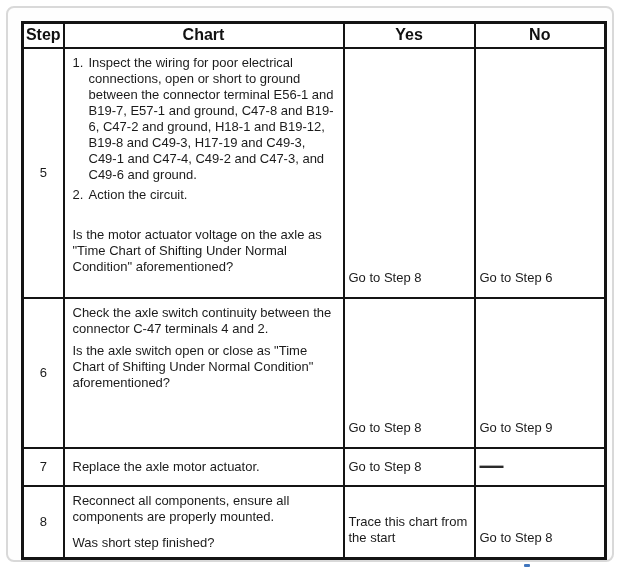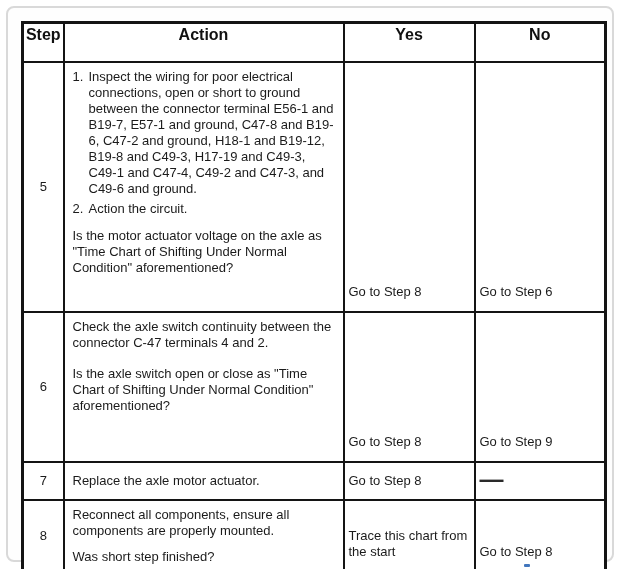--- a/index.html
+++ b/index.html
@@ -42,21 +42,21 @@
     border: 2px solid #141414;
   }
   table.chart {
     border-width: 3px;
   }
   th {
     font-size: 16px;
     font-weight: bold;
     text-align: center;
     vertical-align: middle;
-    padding: 2px 0 17px 0;
+    padding: 2px 0 3px 0;
     color: #111111;
     border-radius: 8px;
   }
   td {
     font-size: 13px;
     line-height: 16px;
     color: #1b1b1b;
   }
   td.step {
     text-align: center;
@@ -80,24 +80,24 @@
     display: flex;
   }
   .item + .item {
     margin-top: 4px;
   }
   .marker {
     flex: none;
     width: 16px;
   }
   .question {
-    margin-top: 11px;
+    margin-top: 24px;
   }
   .para2-gap-lg {
-    margin-top: 15px;
+    margin-top: 6px;
   }
   .para2-gap-md {
     margin-top: 10px;
   }
   .dash {
     display: inline-block;
     font-size: 24px;
     font-weight: bold;
     line-height: 14px;
     letter-spacing: -1px;
@@ -123,21 +123,21 @@
     <colgroup>
       <col style="width:41px">
       <col style="width:280px">
       <col style="width:131px">
       <col style="width:131px">
     </colgroup>
 
     <tbody>
         <tr style="height:24px;">
       <th>Step</th>
-      <th>Action</th>
+      <th>Chart</th>
       <th>Yes</th>
       <th>No</th>
     </tr>
 
     <tr style="height:250px;">
       <td class="step">5</td>
       <td class="action">
         <div class="item">
           <span class="marker">1.</span>
           <span>Inspect the wiring for poor electrical connections, open or short to ground between the connector terminal E56-1 and B19-7, E57-1 and ground, C47-8 and B19-6, C47-2 and ground, H18-1 and B19-12, B19-8 and C49-3, H17-19 and C49-3, C49-1 and C47-4, C49-2 and C47-3, and C49-6 and ground.</span>

